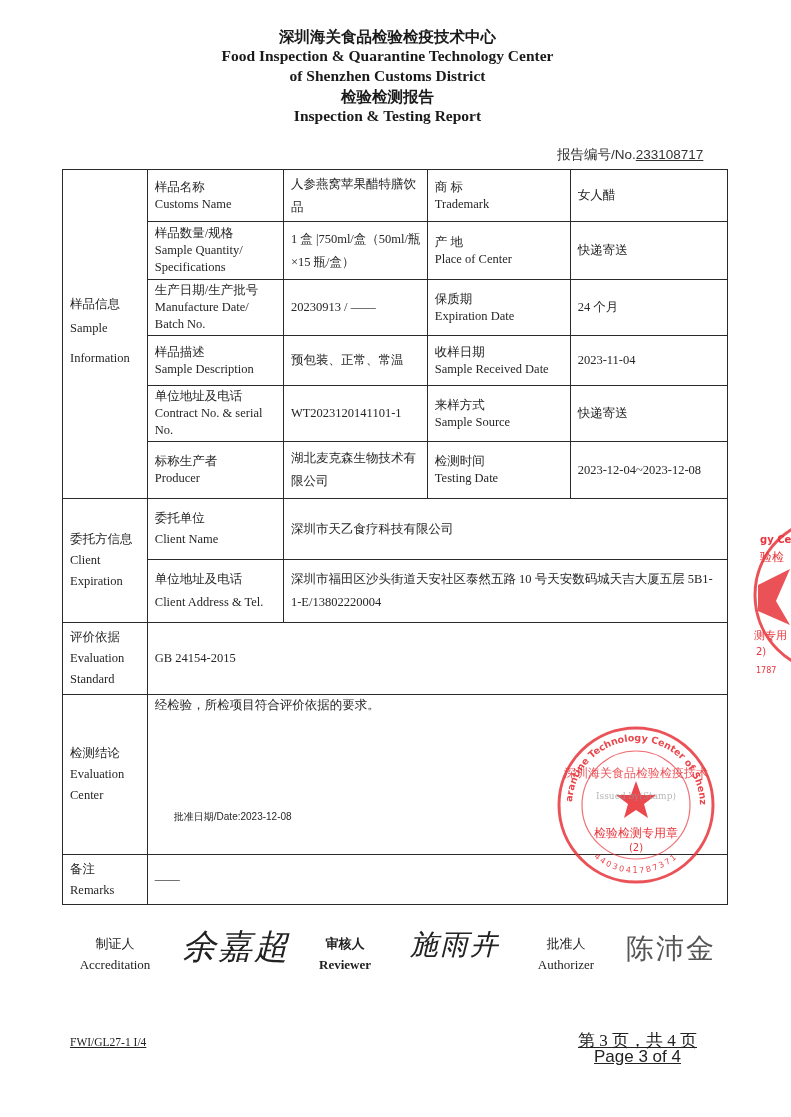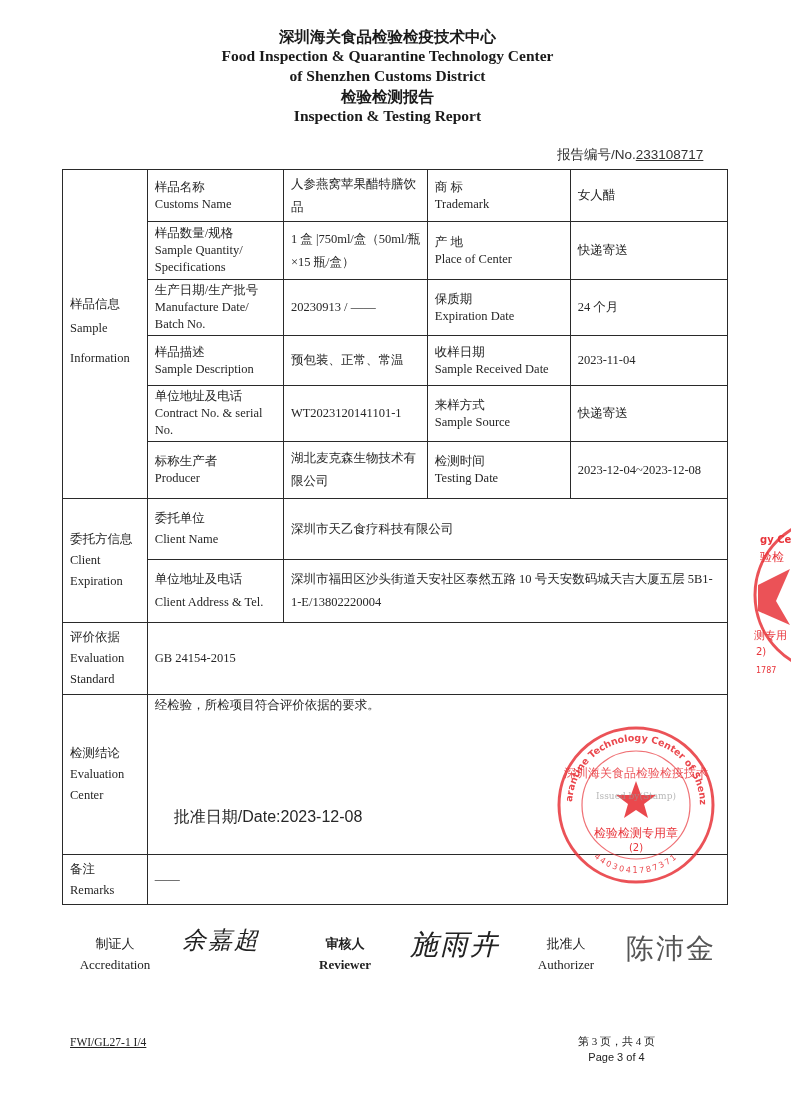--- a/index.html
+++ b/index.html
@@ -23,23 +23,23 @@
   .c3 { width:129px; }
   .c4 { width:128px; }
   .c5 { width:141px; }
   .top { vertical-align:top !important; }
   .stack span { display:block; }
   .sans { font-family:"Liberation Sans","DejaVu Sans",sans-serif; }
 
   .stamp { position:absolute; pointer-events:none; }
   .sig-row { position:absolute; top:930px; left:0; width:791px; height:60px; }
   .sig-label { position:absolute; text-align:center; font-size:13px; line-height:21px; color:#222; }
-  .sig { position:absolute; font-family:"DejaVu Serif",serif; font-size:24px; color:#222; font-style:italic; letter-spacing:2px; }
+  .sig { position:absolute; font-family:"DejaVu Serif",serif; font-size:34px; color:#222; font-style:italic; letter-spacing:2px; }
   .footer-left { position:absolute; top:1036px; left:70px; font-size:11.5px; color:#222;text-decoration:underline; }
-  .footer-right { position:absolute; top:1033px; left:578px; font-size:11px; line-height:16px; color:#222; text-align:center; }
+  .footer-right { position:absolute; top:1033px; left:578px; font-size:17px; line-height:16px; color:#222; text-align:center;text-decoration:underline; }
   .footer-right .p2 { font-family:"Liberation Sans","DejaVu Sans",sans-serif; }
 </style>
 </head>
 <body>
 
 <div class="header h-cn1">深圳海关食品检验检疫技术中心</div>
 <div class="header h-en1">Food Inspection &amp; Quarantine Technology Center</div>
 <div class="header h-en2">of Shenzhen Customs District</div>
 <div class="header h-cn2">检验检测报告</div>
 <div class="header h-en3">Inspection &amp; Testing Report</div>
@@ -163,21 +163,21 @@
   </tr>
 
   <tr style="height:160px">
     <td class="stack" style="line-height:21px">
       <span>检测结论</span>
       <span>Evaluation</span>
       <span>Center</span>
     </td>
     <td colspan="4" class="top" style="position:relative">
       <div>经检验，所检项目符合评价依据的要求。</div>
-      <div class="sans" style="position:absolute; left:26px; top:113px; font-size:16px;">批准日期/Date:2023-12-08</div>
+      <div class="sans" style="position:absolute; left:26px; top:113px; font-size:10px;">批准日期/Date:2023-12-08</div>
     </td>
   </tr>
 
   <tr style="height:50px">
     <td class="stack" style="line-height:21px">
       <span>备注</span>
       <span>Remarks</span>
     </td>
     <td colspan="4">——</td>
   </tr>

